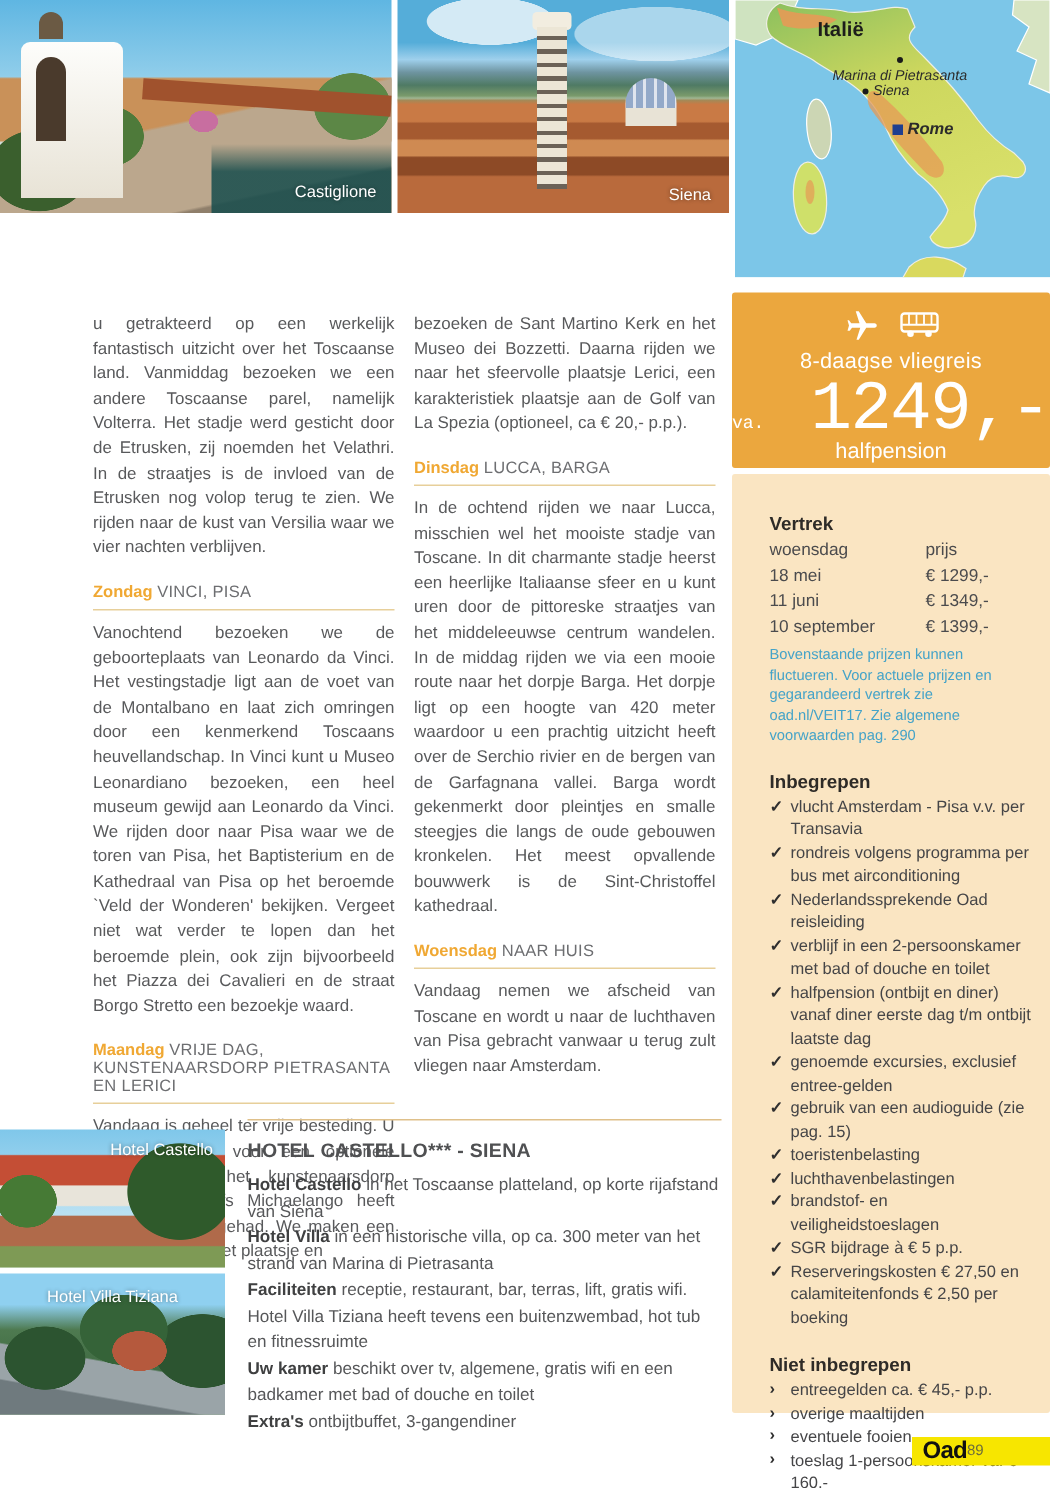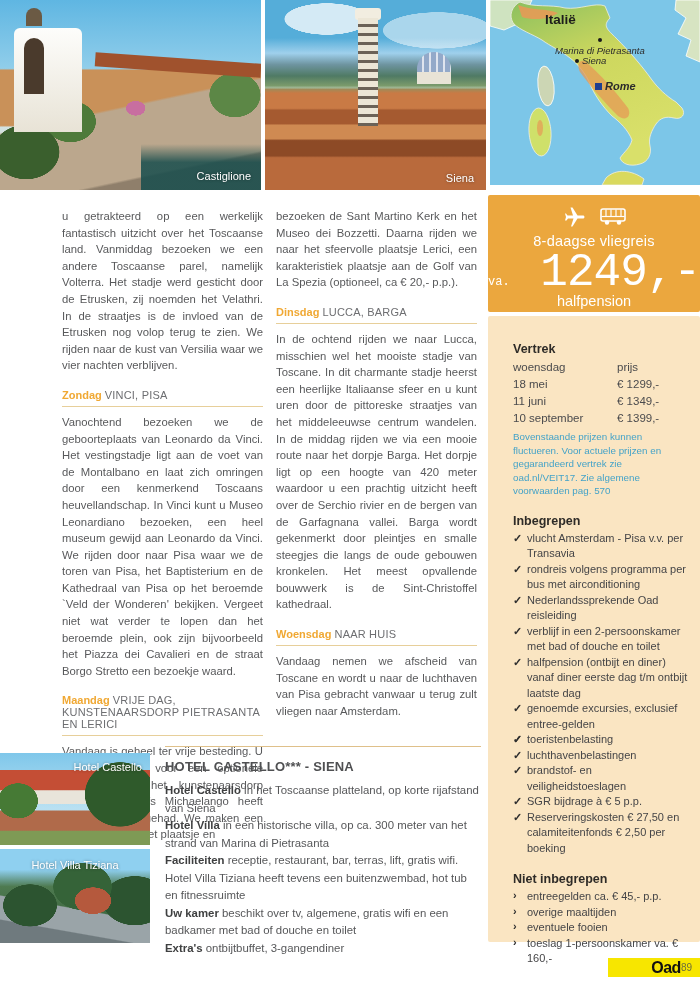--- a/index.html
+++ b/index.html
@@ -1,20 +1,20 @@
 <!DOCTYPE html>
 <html><head>
 <meta charset="utf-8">
 <style>
   * { box-sizing: border-box; margin: 0; padding: 0; }
   body { background:#fff; font-family:"Liberation Sans", sans-serif; }
   .page { position:relative; width:700px; height:992px; background:#fff; overflow:hidden; }
 
   
-  .photo { position:absolute; top:0; height:190px; overflow:hidden; }
+  .photo { position:absolute; top:0; height:142px; overflow:hidden; }
   .photo-label { position:absolute; color:#fff; font-size:11px; text-shadow:0 0 3px rgba(0,0,0,.45); }
 
   .photo1 { left:0; width:261px;
     background:
       radial-gradient(55px 45px at 10% 80%, #3a5f2d 0 60%, transparent 61%),
       radial-gradient(42px 34px at 27% 64%, #4e7a3a 0 60%, transparent 61%),
       radial-gradient(16px 12px at 52% 57%, #c86ea0 0 60%, transparent 61%),
       radial-gradient(46px 40px at 90% 50%, #5c8746 0 55%, transparent 56%),
       linear-gradient(168deg, transparent 54%, #bba78d 55% 84%, #8f7f6b 85%),
       linear-gradient(180deg, transparent 36%, #c99159 37% 66%, transparent 67%),
@@ -109,21 +109,21 @@
 
   
   .hotels { position:absolute; left:165px; top:746px; width:316px; border-top:1px solid #dfc08a; padding-top:10px; }
   .hotels h2 { font-size:13px; color:#4f5052; line-height:19px; letter-spacing:.2px; font-weight:bold; }
   .hotels .hline { font-size:11.4px; line-height:17.5px; color:#565759; margin:0; }
   .hotels .hline b { color:#3f4041; }
   .hotels .hblock { margin-top:6px; }
 
   
   .footer-bar { position:absolute; left:608px; top:958px; width:92px; height:19px; background:#f7e600;
-    display:flex; align-items:center; justify-content:flex-end; padding:0 8px 0 7px; }
+    display:flex; align-items:center; justify-content:flex-start; padding:0 8px 0 7px; }
   .oad-logo { font-weight:800; font-size:16px; letter-spacing:-.5px; color:#111; line-height:1; }
   .page-num { font-size:10px; color:#6e6e3a; }
 </style>
 </head>
 <body>
 
 <div class="page">
 
   <div class="photo photo1">
     <div class="chapel"></div>
@@ -212,32 +212,32 @@
       <span>€ 1299,-</span>
     </div>
     <div class="vrow">
       <span>11 juni</span>
       <span>€ 1349,-</span>
     </div>
     <div class="vrow">
       <span>10 september</span>
       <span>€ 1399,-</span>
     </div>
-    <p class="note">Bovenstaande prijzen kunnen fluctueren. Voor actuele prijzen en gegarandeerd vertrek zie oad.nl/VEIT17. Zie algemene voorwaarden pag. 570</p>
+    <p class="note">Bovenstaande prijzen kunnen fluctueren. Voor actuele prijzen en gegarandeerd vertrek zie oad.nl/VEIT17. Zie algemene voorwaarden pag. 290</p>
 
     <div class="sec">
       <h3>Inbegrepen</h3>
       <ul class="checks">
         <li><span class="ck">✓</span><span>vlucht Amsterdam - Pisa v.v. per Transavia</span></li>
         <li><span class="ck">✓</span><span>rondreis volgens programma per bus met airconditioning</span></li>
         <li><span class="ck">✓</span><span>Nederlandssprekende Oad reisleiding</span></li>
         <li><span class="ck">✓</span><span>verblijf in een 2-persoonskamer met bad of douche en toilet</span></li>
         <li><span class="ck">✓</span><span>halfpension (ontbijt en diner) vanaf diner eerste dag t/m ontbijt laatste dag</span></li>
         <li><span class="ck">✓</span><span>genoemde excursies, exclusief entree-gelden</span></li>
-        <li><span class="ck">✓</span></li>
+        <li><span class="ck">✓</span><span>gebruik van een audioguide (zie pag. 15)</span></li>
         <li><span class="ck">✓</span><span>toeristenbelasting</span></li>
         <li><span class="ck">✓</span><span>luchthavenbelastingen</span></li>
         <li><span class="ck">✓</span><span>brandstof- en veiligheidstoeslagen</span></li>
         <li><span class="ck">✓</span><span>SGR bijdrage à € 5 p.p.</span></li>
         <li><span class="ck">✓</span><span>Reserveringskosten € 27,50 en calamiteitenfonds € 2,50 per boeking</span></li>
       </ul>
     </div>
 
     <div class="sec">
       <h3>Niet inbegrepen</h3>

